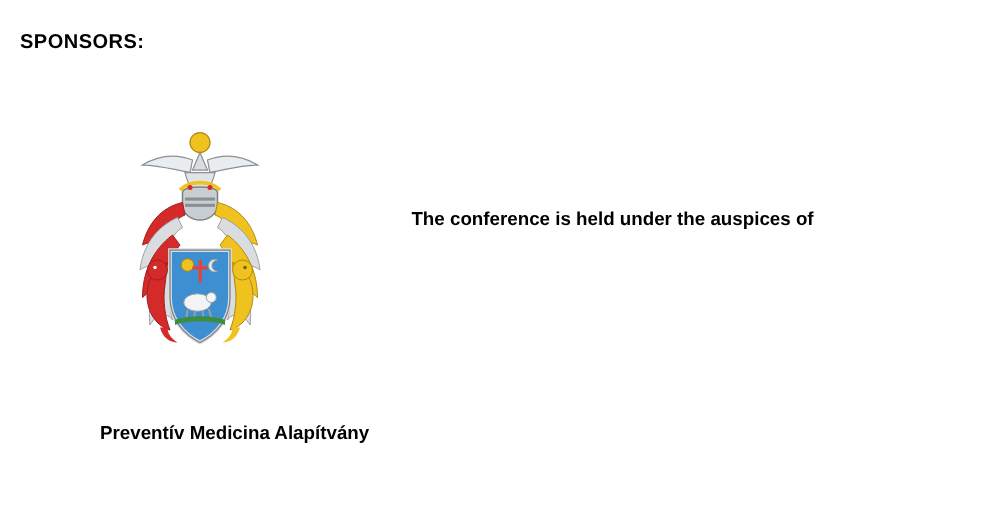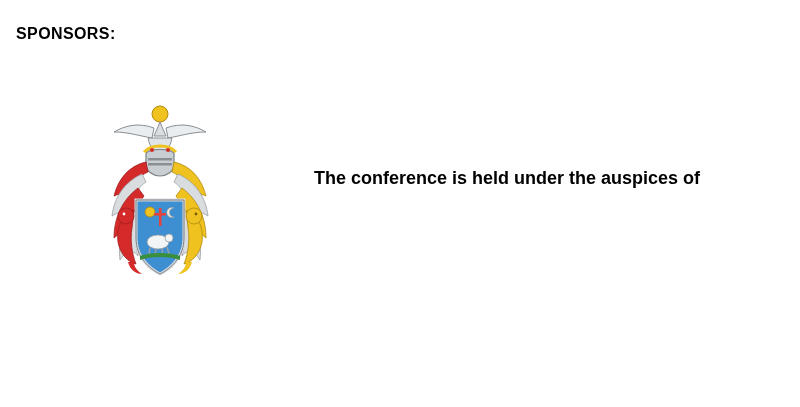--- a/index.html
+++ b/index.html
@@ -39,22 +39,22 @@
   .crest svg {
     display: block;
     width: 152px;
     height: 190px;
   }
   .auspices-text {
     position: absolute;
     left: 280px;
     top: 165px;
     width: 420px;
-    text-align: right;
-    font-size: 18px;
+    text-align: center;
+    font-size: 15px;
     font-weight: bold;
     line-height: 1.5;
   }
   .auspices-text .line {
     display: block;
     white-space: nowrap;
   }
   .foundation-text {
     position: absolute;
     left: 80px;
@@ -136,14 +136,15 @@
 
       <path d="M44 170 C46 178 52 182 58 182 C52 178 50 174 50 170 Z" fill="#d42a2a"></path>
       <path d="M108 170 C106 178 100 182 94 182 C100 178 102 174 102 170 Z" fill="#efc220"></path>
     </svg>
   </div>
 
   <div class="auspices-text">
     <span class="line">The conference is held under the auspices of</span>
   </div>
 
+  <div class="foundation-text">Preventív Medicina Alapítvány</div>
 
 </div>
 
 </body></html>

